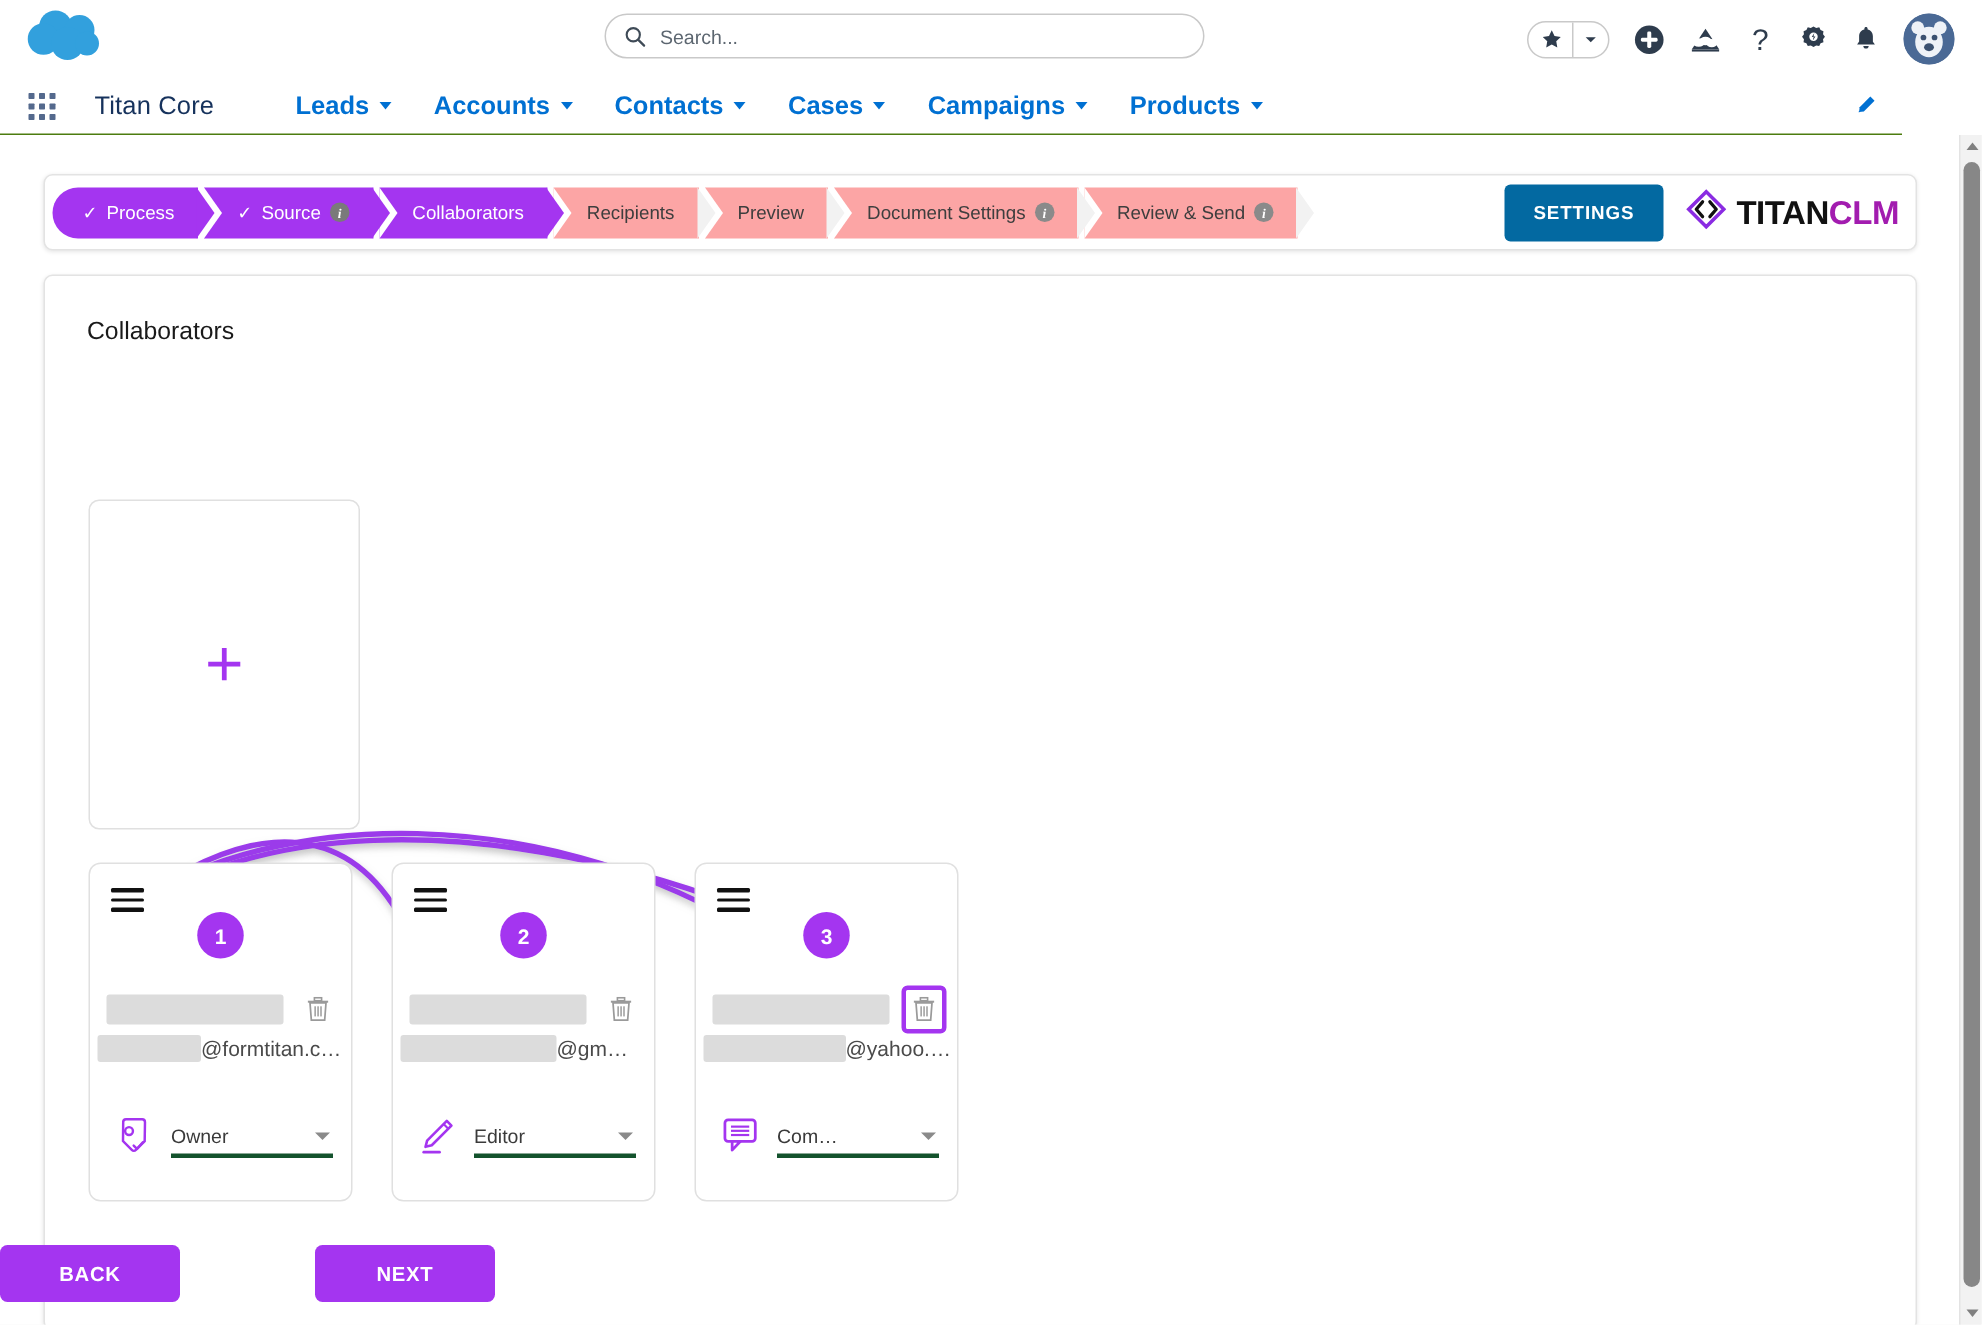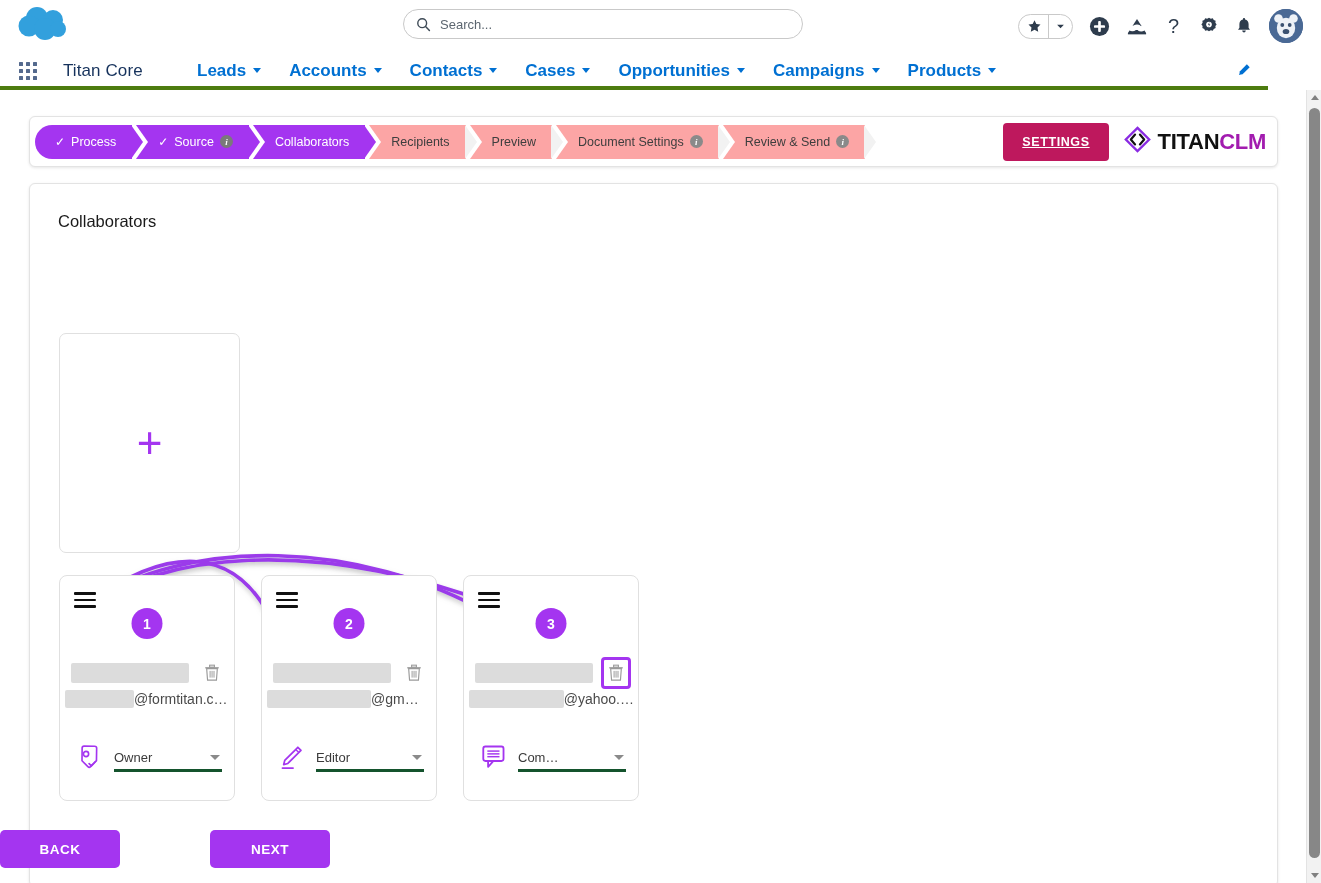--- a/index.html
+++ b/index.html
@@ -43,21 +43,21 @@
   .sf-fav-caret { padding: 0 7px; display:flex; align-items:center; }
   .sf-icon-btn { display: flex; align-items: center; justify-content: center; cursor: pointer; }
   .sf-avatar {
     width: 34px; height: 34px; border-radius: 50%;
     background: #4a6995; display:flex; align-items:center; justify-content:center;
   }
 
   
   .sf-nav {
     position: absolute; top: 51px; left: 0; width: 1268px; height: 39px;
-    background: #ffffff; border-bottom: 4px solid #4d7c0f;
+    background: #ffffff; border-bottom: 1px solid #4d7c0f;
     display: flex; align-items: center;
   }
   .sf-waffle {
     position: absolute; left: 19px; top: 11px;
     display: grid; grid-template-columns: repeat(3, 4px); grid-gap: 3px;
   }
   .sf-waffle i { width: 4px; height: 4px; background: #54698d; border-radius: .5px; display:block; }
   .sf-app-name {
     position: absolute; left: 63px; top: 10px;
     font-size: 17px; color: #16325c; font-weight: 400; letter-spacing: .1px;
@@ -118,23 +118,23 @@
   .step.done + .step.done::before, .step.done + .step.current::before { border-left-color: #ffffff; }
   .step-check { font-size: 12px; line-height: 1; }
   .info-dot {
     width: 13px; height: 13px; border-radius: 50%; background: #8a8a8a;
     color: #fff; font-size: 9px; font-weight: bold; font-style: italic;
     display: inline-flex; align-items: center; justify-content: center;
     font-family: "Liberation Serif", serif;
   }
   .step.done .info-dot, .step.current .info-dot { background: #7a7a7a; }
   .settings-btn {
-    height: 38px; background: #be185d; color: #fff; border: 0; border-radius: 4px;
+    height: 38px; background: #0369a1; color: #fff; border: 0; border-radius: 4px;
     font-size: 12.5px; font-weight: 700; letter-spacing: .6px; padding: 0 19px;
-    cursor: pointer; margin-left: 8px; font-family: "Liberation Sans", sans-serif; text-decoration: underline;
+    cursor: pointer; margin-left: 8px; font-family: "Liberation Sans", sans-serif;
   }
   .titan-logo {
     display: flex; align-items: center; gap: 7px; margin-left: 15px; margin-right: 6px;
   }
   .titan-word { font-size: 22px; font-weight: 700; letter-spacing: -.3px; color: #111; }
   .titan-word .clm { color: #a21caf; }
 
   
   .panel {
     position: absolute; left: 29px; top: 93px; width: 1249px; height: 704px;
@@ -349,24 +349,20 @@
     <div class="sf-nav-item">
       <span>Accounts</span>
       <span class="sf-caret"></span>
     </div>
     <div class="sf-nav-item">
       <span>Contacts</span>
       <span class="sf-caret"></span>
     </div>
     <div class="sf-nav-item">
       <span>Cases</span>
-      <span class="sf-caret"></span>
-    </div>
-    <div class="sf-nav-item">
-      <span>Opportunities</span>
       <span class="sf-caret"></span>
     </div>
     <div class="sf-nav-item">
       <span>Campaigns</span>
       <span class="sf-caret"></span>
     </div>
     <div class="sf-nav-item">
       <span>Products</span>
       <span class="sf-caret"></span>
     </div>

